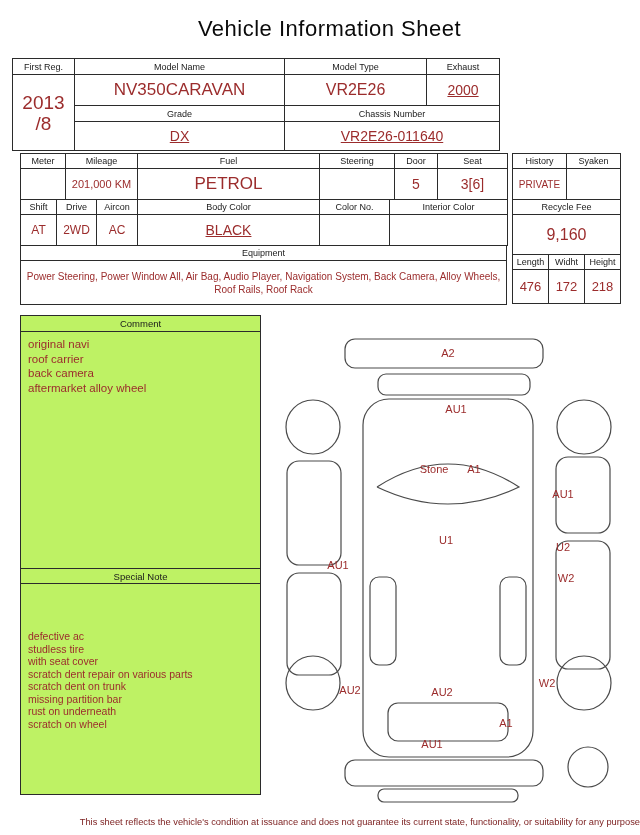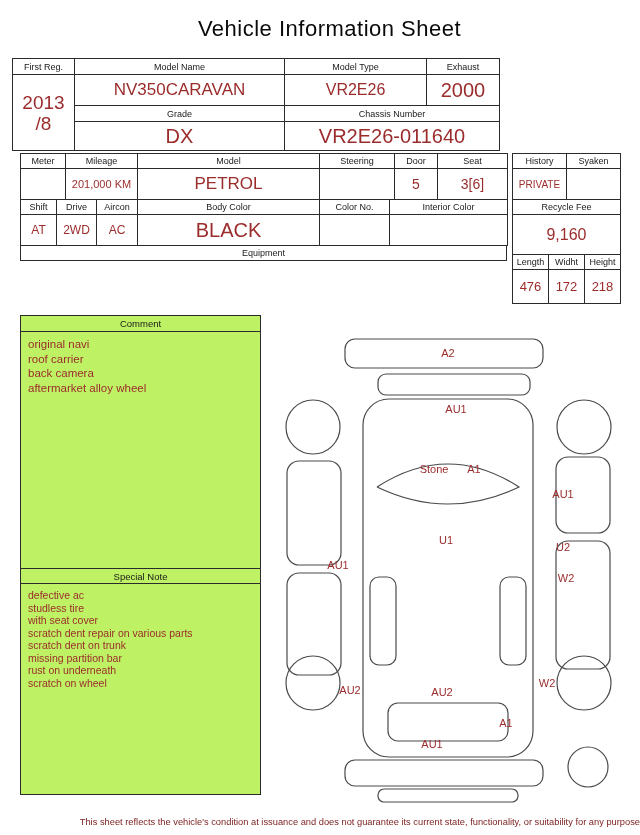--- a/index.html
+++ b/index.html
@@ -19,38 +19,38 @@
   .tbl th { font-size:9px; font-weight:normal; color:#1a1a1a; }
   .h15 > th, .h15 > td { height:15px; }
   .h16 > th, .h16 > td { height:16px; }
   .h29 > th, .h29 > td { height:29px; }
   .h30 > th, .h30 > td { height:30px; }
   .h31 > th, .h31 > td { height:31px; }
   .h34 > th, .h34 > td { height:34px; }
   .h40 > th, .h40 > td { height:40px; }
   .h44 > th, .h44 > td { height:44px; }
   .red { color:var(--red); }
-  .v20{font-size:20px;} .v17{font-size:17px;} .v16{font-size:16px;} .v15{font-size:20px;}
+  .v20{font-size:20px;} .v17{font-size:17px;} .v16{font-size:16px;} .v15{font-size:14px;text-decoration:underline;}
   .v14{font-size:14px;} .v13{font-size:13px;} .v12{font-size:12px;} .v11{font-size:11px;} .v10{font-size:10px;}
   .firstreg { font-size:19px; line-height:21px; text-align:left; padding-left:4px; }
   .equip-text { text-align:left; padding:2px 5px; font-size:10px; line-height:13px; vertical-align:top; }
   .pos { position:absolute; }
   .stack table + table { margin-top:-1px; }
 
   .notes-box {
     position:absolute; left:20px; top:315px; width:241px; height:480px;
     border:1px solid var(--border); display:flex; flex-direction:column; background:#bef264;
   }
   .box-header {
     height:16px; line-height:15px; text-align:center; font-size:9.5px; color:#1a1a1a;
     border-bottom:1px solid var(--border); flex:0 0 auto;
   }
   .box-header.bordered-top { border-top:1px solid var(--border); }
   .comment-content { height:236px; flex:0 0 auto; padding:5px 7px; }
-  .special-note-content { flex:1 1 auto; padding:5px 7px; }
+  .special-note-content { flex:1 1 auto; padding:5px 7px;margin-top:41px; }
   .comment-line { color:var(--red); font-size:11.5px; line-height:14.5px; }
   .note-line { color:var(--red); font-size:10.5px; line-height:12.5px; }
 
   .diagram { position:absolute; left:266px; top:315px; }
   .car-shape { fill:none; stroke:#4a4a4a; stroke-width:1.2; }
   .diag-label { font-size:11px; fill:#9b2c2c; text-anchor:middle; font-family:"Liberation Sans", sans-serif; }
 
   .footer {
     position:absolute; top:817px; left:0; right:0; text-align:right;
     font-size:9.3px; color:#7e2323;
@@ -105,21 +105,21 @@
           <col style="width:72px">
           <col style="width:182px">
           <col style="width:75px">
           <col style="width:43px">
           <col style="width:70px">
         </colgroup>
       <tbody>
           <tr class="h15">
         <th>Meter</th>
         <th>Mileage</th>
-        <th>Model</th>
+        <th>Fuel</th>
         <th>Steering</th>
         <th>Door</th>
         <th>Seat</th>
       </tr>
       <tr class="h31">
         <td></td>
         <td class="red v11">201,000 KM</td>
         <td class="red v17">PETROL</td>
         <td></td>
         <td class="red v14">5</td>
@@ -152,20 +152,23 @@
         <td class="red v15">BLACK</td>
         <td></td>
         <td></td>
       </tr>
     </tbody>
       </table>
     <table class="tbl">
       <tbody>
           <tr class="h15">
         <th>Equipment</th>
+      </tr>
+      <tr class="h44">
+        <td class="red equip-text">Power Steering, Power Window All, Air Bag, Audio Player, Navigation System, Back Camera, Alloy Wheels, Roof Rails, Roof Rack</td>
       </tr>
     </tbody>
       </table>
   </div>
 
   <div class="pos stack" style="left:512px; top:153px; width:108px;">
     <table class="tbl">
       <colgroup>
           <col style="width:54px">
           <col style="width:54px">

